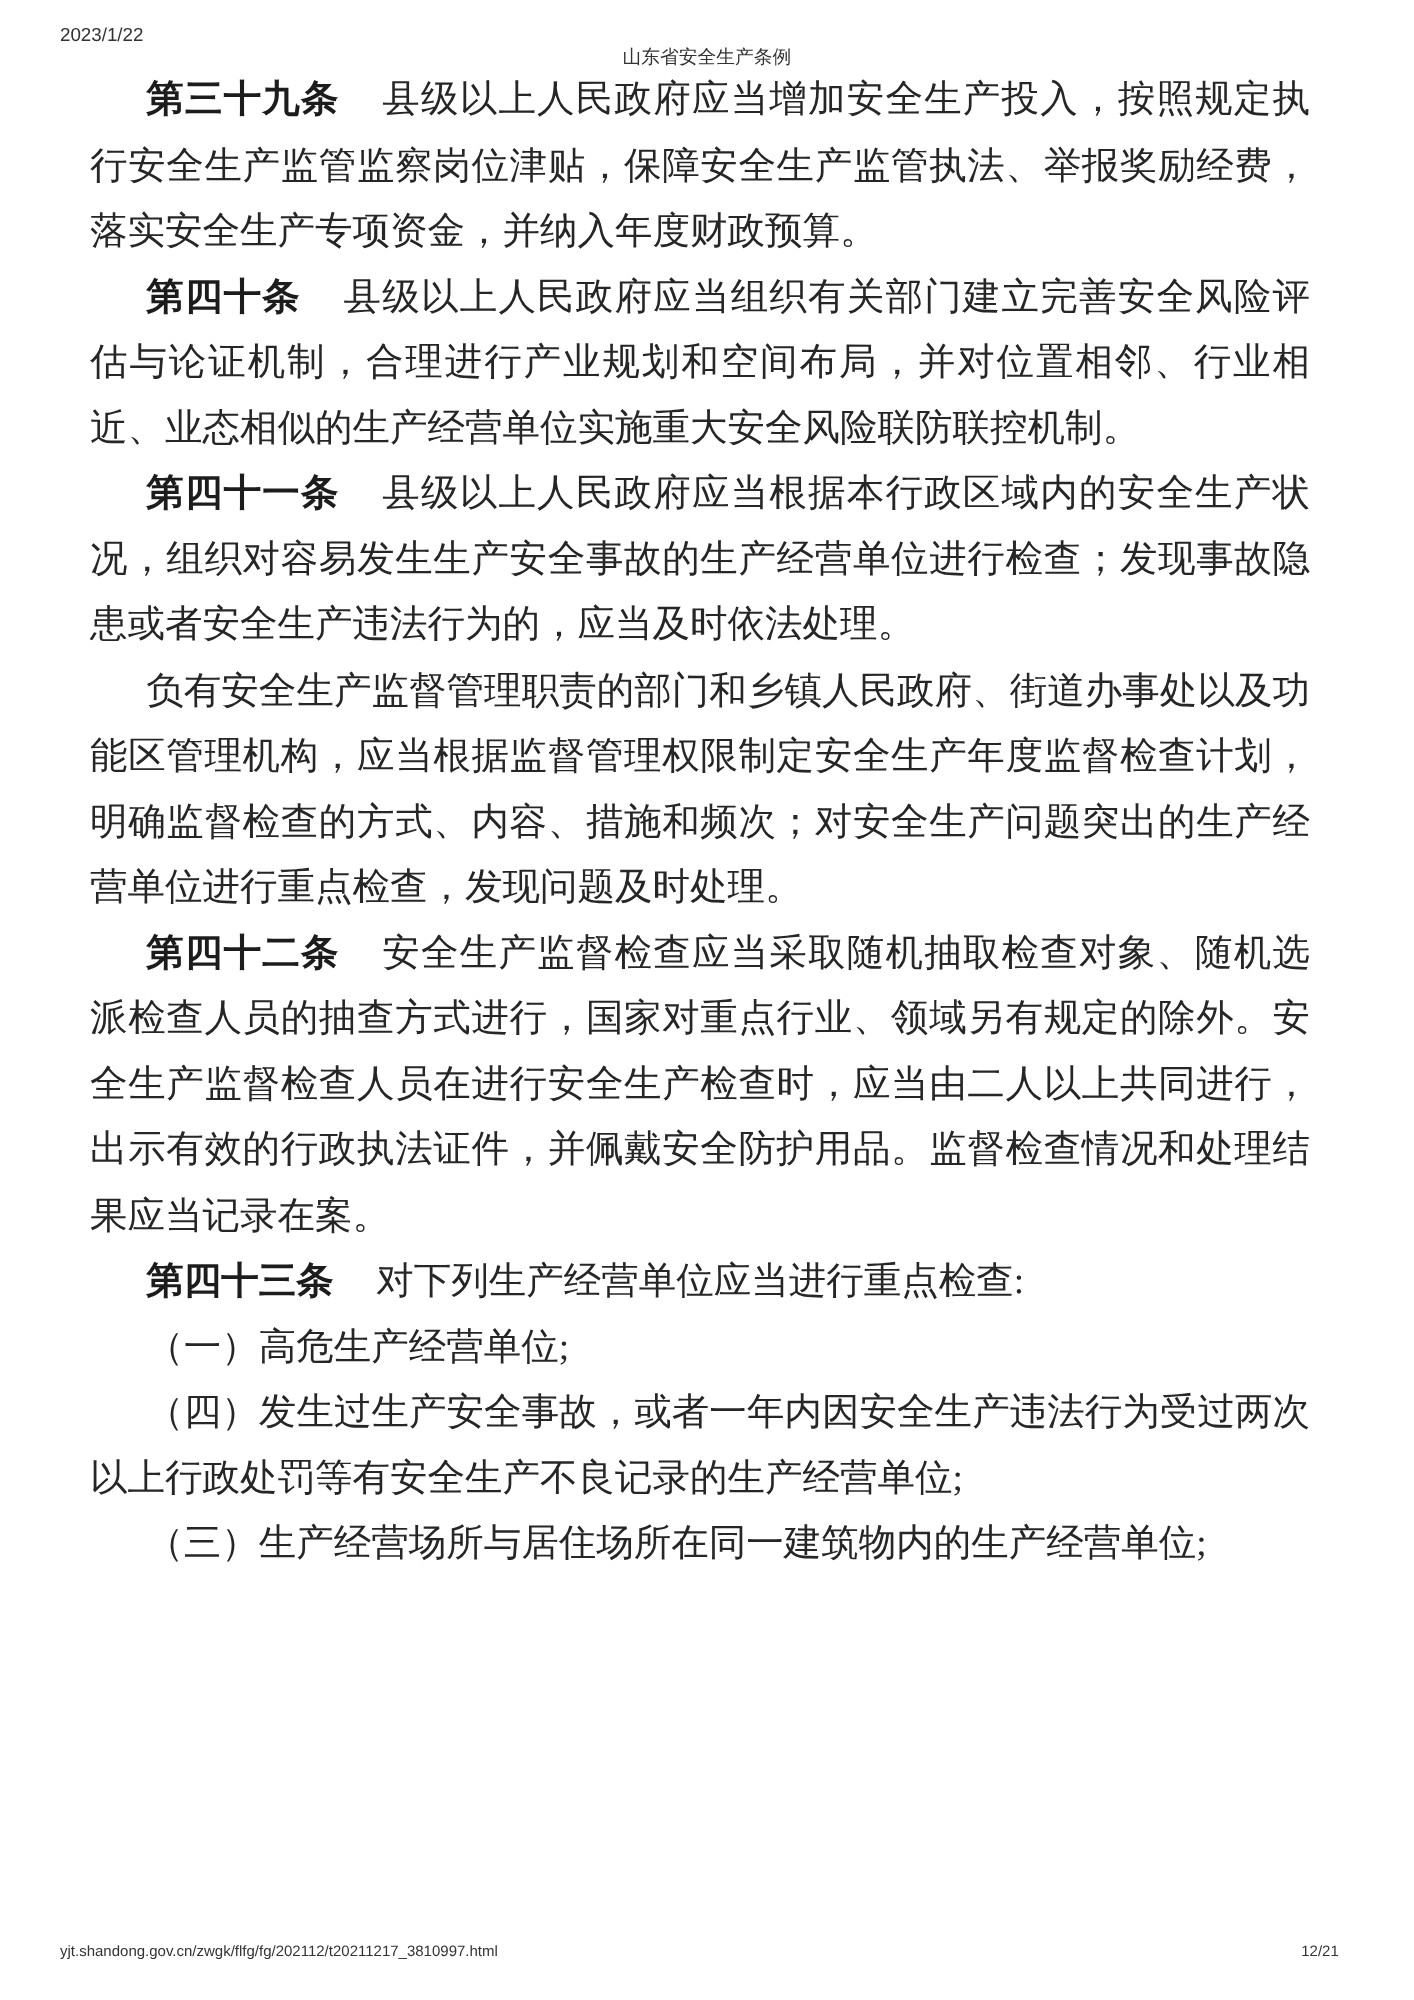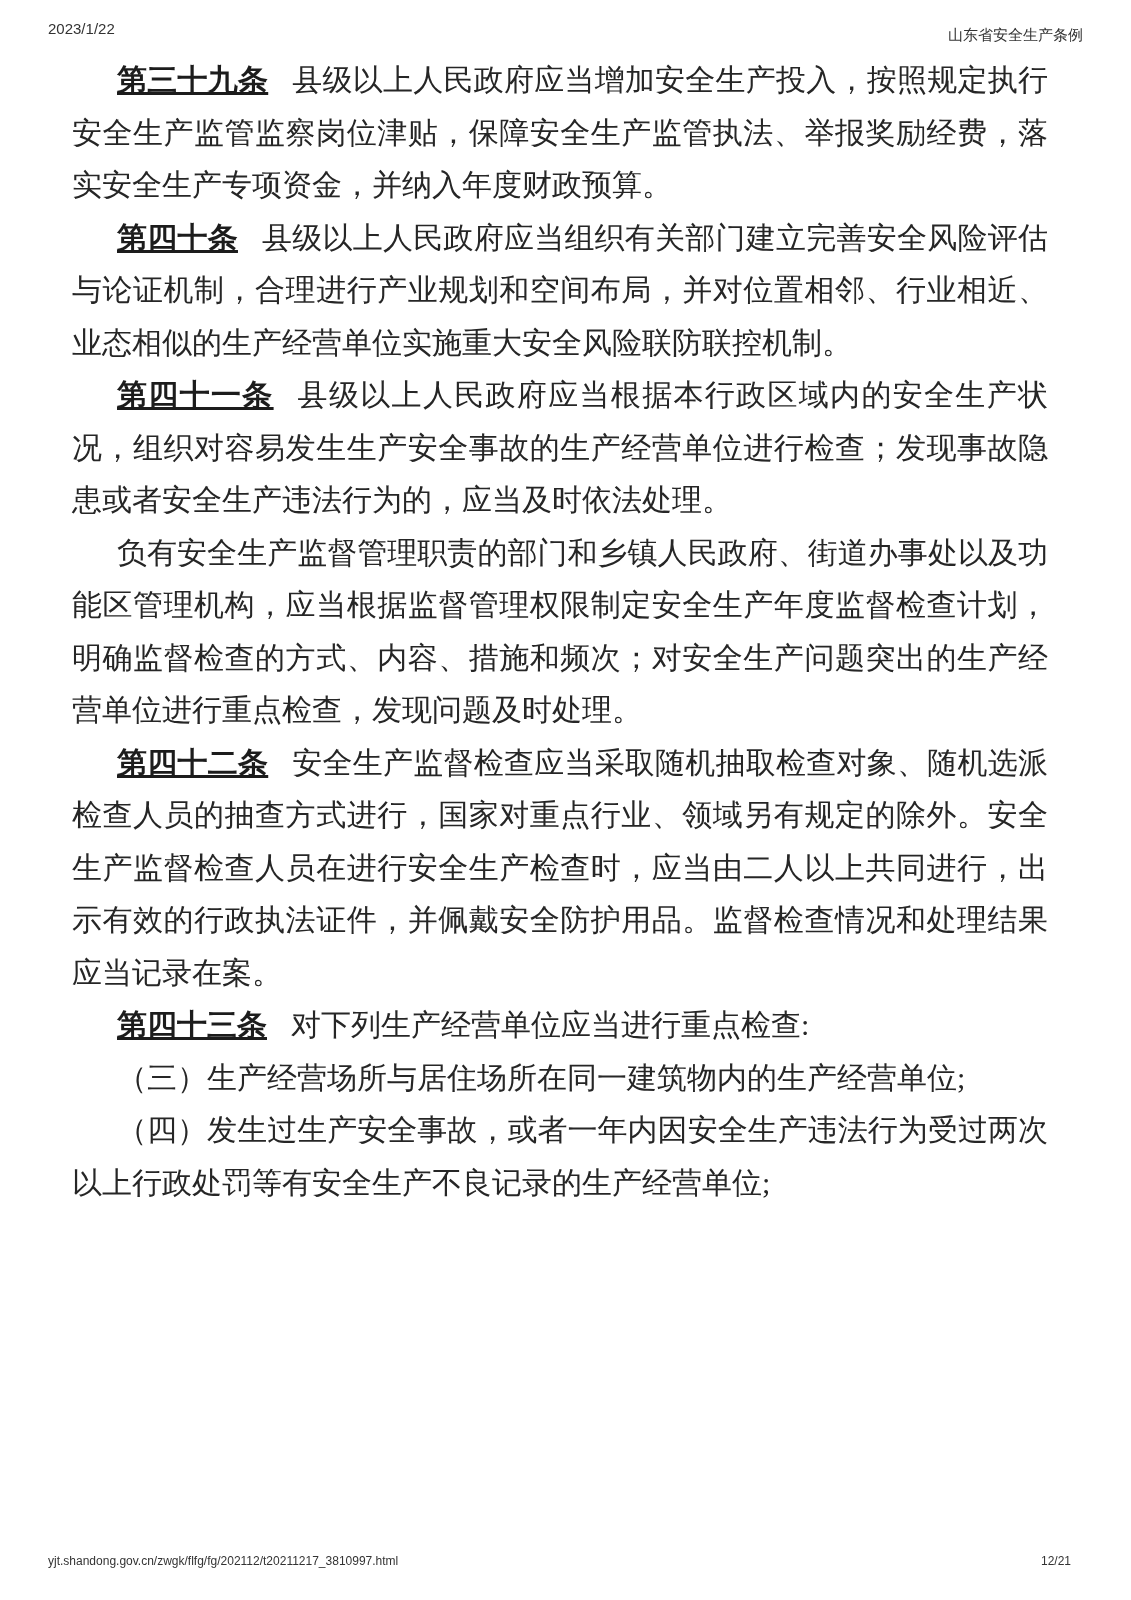--- a/index.html
+++ b/index.html
@@ -26,43 +26,42 @@
   }
   .print-header .date {
     position: absolute;
     left: 0;
     top: 0;
   }
   .print-header .title {
     position: absolute;
     left: 0;
     right: 0;
-    top: 6px;
-    text-align: right;
+    top: 16px;
+    text-align: center;
   }
   .doc-body {
     position: absolute;
     top: 54px;
     left: 72px;
     width: 976px;
     font-size: 30px;
     line-height: 52.5px;
     color: #262626;
     text-align: justify;
   }
   .doc-body p {
     margin: 0;
     padding: 0;
     text-indent: 45px;
   }
   .article-head {
     font-weight: bold;
     color: #1c1c1c;
-    margin-right: 24px;
-    text-decoration: underline;
+    margin-right: 34px;
   }
   .print-footer {
     position: absolute;
     left: 48px;
     right: 60px;
     bottom: 26px;
     height: 20px;
     font-family: "Liberation Sans", sans-serif;
     font-size: 12px;
     color: #333333;
@@ -86,20 +85,21 @@
   <span class="title">山东省安全生产条例</span>
 </div>
 
 <div class="doc-body">
     <p><b class="article-head">第三十九条</b><span>县级以上人民政府应当增加安全生产投入，按照规定执行安全生产监管监察岗位津贴，保障安全生产监管执法、举报奖励经费，落实安全生产专项资金，并纳入年度财政预算。</span></p>
     <p><b class="article-head">第四十条</b><span>县级以上人民政府应当组织有关部门建立完善安全风险评估与论证机制，合理进行产业规划和空间布局，并对位置相邻、行业相近、业态相似的生产经营单位实施重大安全风险联防联控机制。</span></p>
     <p><b class="article-head">第四十一条</b><span>县级以上人民政府应当根据本行政区域内的安全生产状况，组织对容易发生生产安全事故的生产经营单位进行检查；发现事故隐患或者安全生产违法行为的，应当及时依法处理。</span></p>
     <p><span>负有安全生产监督管理职责的部门和乡镇人民政府、街道办事处以及功能区管理机构，应当根据监督管理权限制定安全生产年度监督检查计划，明确监督检查的方式、内容、措施和频次；对安全生产问题突出的生产经营单位进行重点检查，发现问题及时处理。</span></p>
     <p><b class="article-head">第四十二条</b><span>安全生产监督检查应当采取随机抽取检查对象、随机选派检查人员的抽查方式进行，国家对重点行业、领域另有规定的除外。安全生产监督检查人员在进行安全生产检查时，应当由二人以上共同进行，出示有效的行政执法证件，并佩戴安全防护用品。监督检查情况和处理结果应当记录在案。</span></p>
     <p><b class="article-head">第四十三条</b><span>对下列生产经营单位应当进行重点检查:</span></p>
+    <p><span>（一）高危生产经营单位;</span></p>
+    <p><span>（四）发生过生产安全事故，或者一年内因安全生产违法行为受过两次以上行政处罚等有安全生产不良记录的生产经营单位;</span></p>
     <p><span>（三）生产经营场所与居住场所在同一建筑物内的生产经营单位;</span></p>
-    <p><span>（四）发生过生产安全事故，或者一年内因安全生产违法行为受过两次以上行政处罚等有安全生产不良记录的生产经营单位;</span></p>
   </div>
 
 <div class="print-footer">
   <span class="url">yjt.shandong.gov.cn/zwgk/flfg/fg/202112/t20211217_3810997.html</span>
   <span class="page-num">12/21</span>
 </div>
 
 </body></html>

